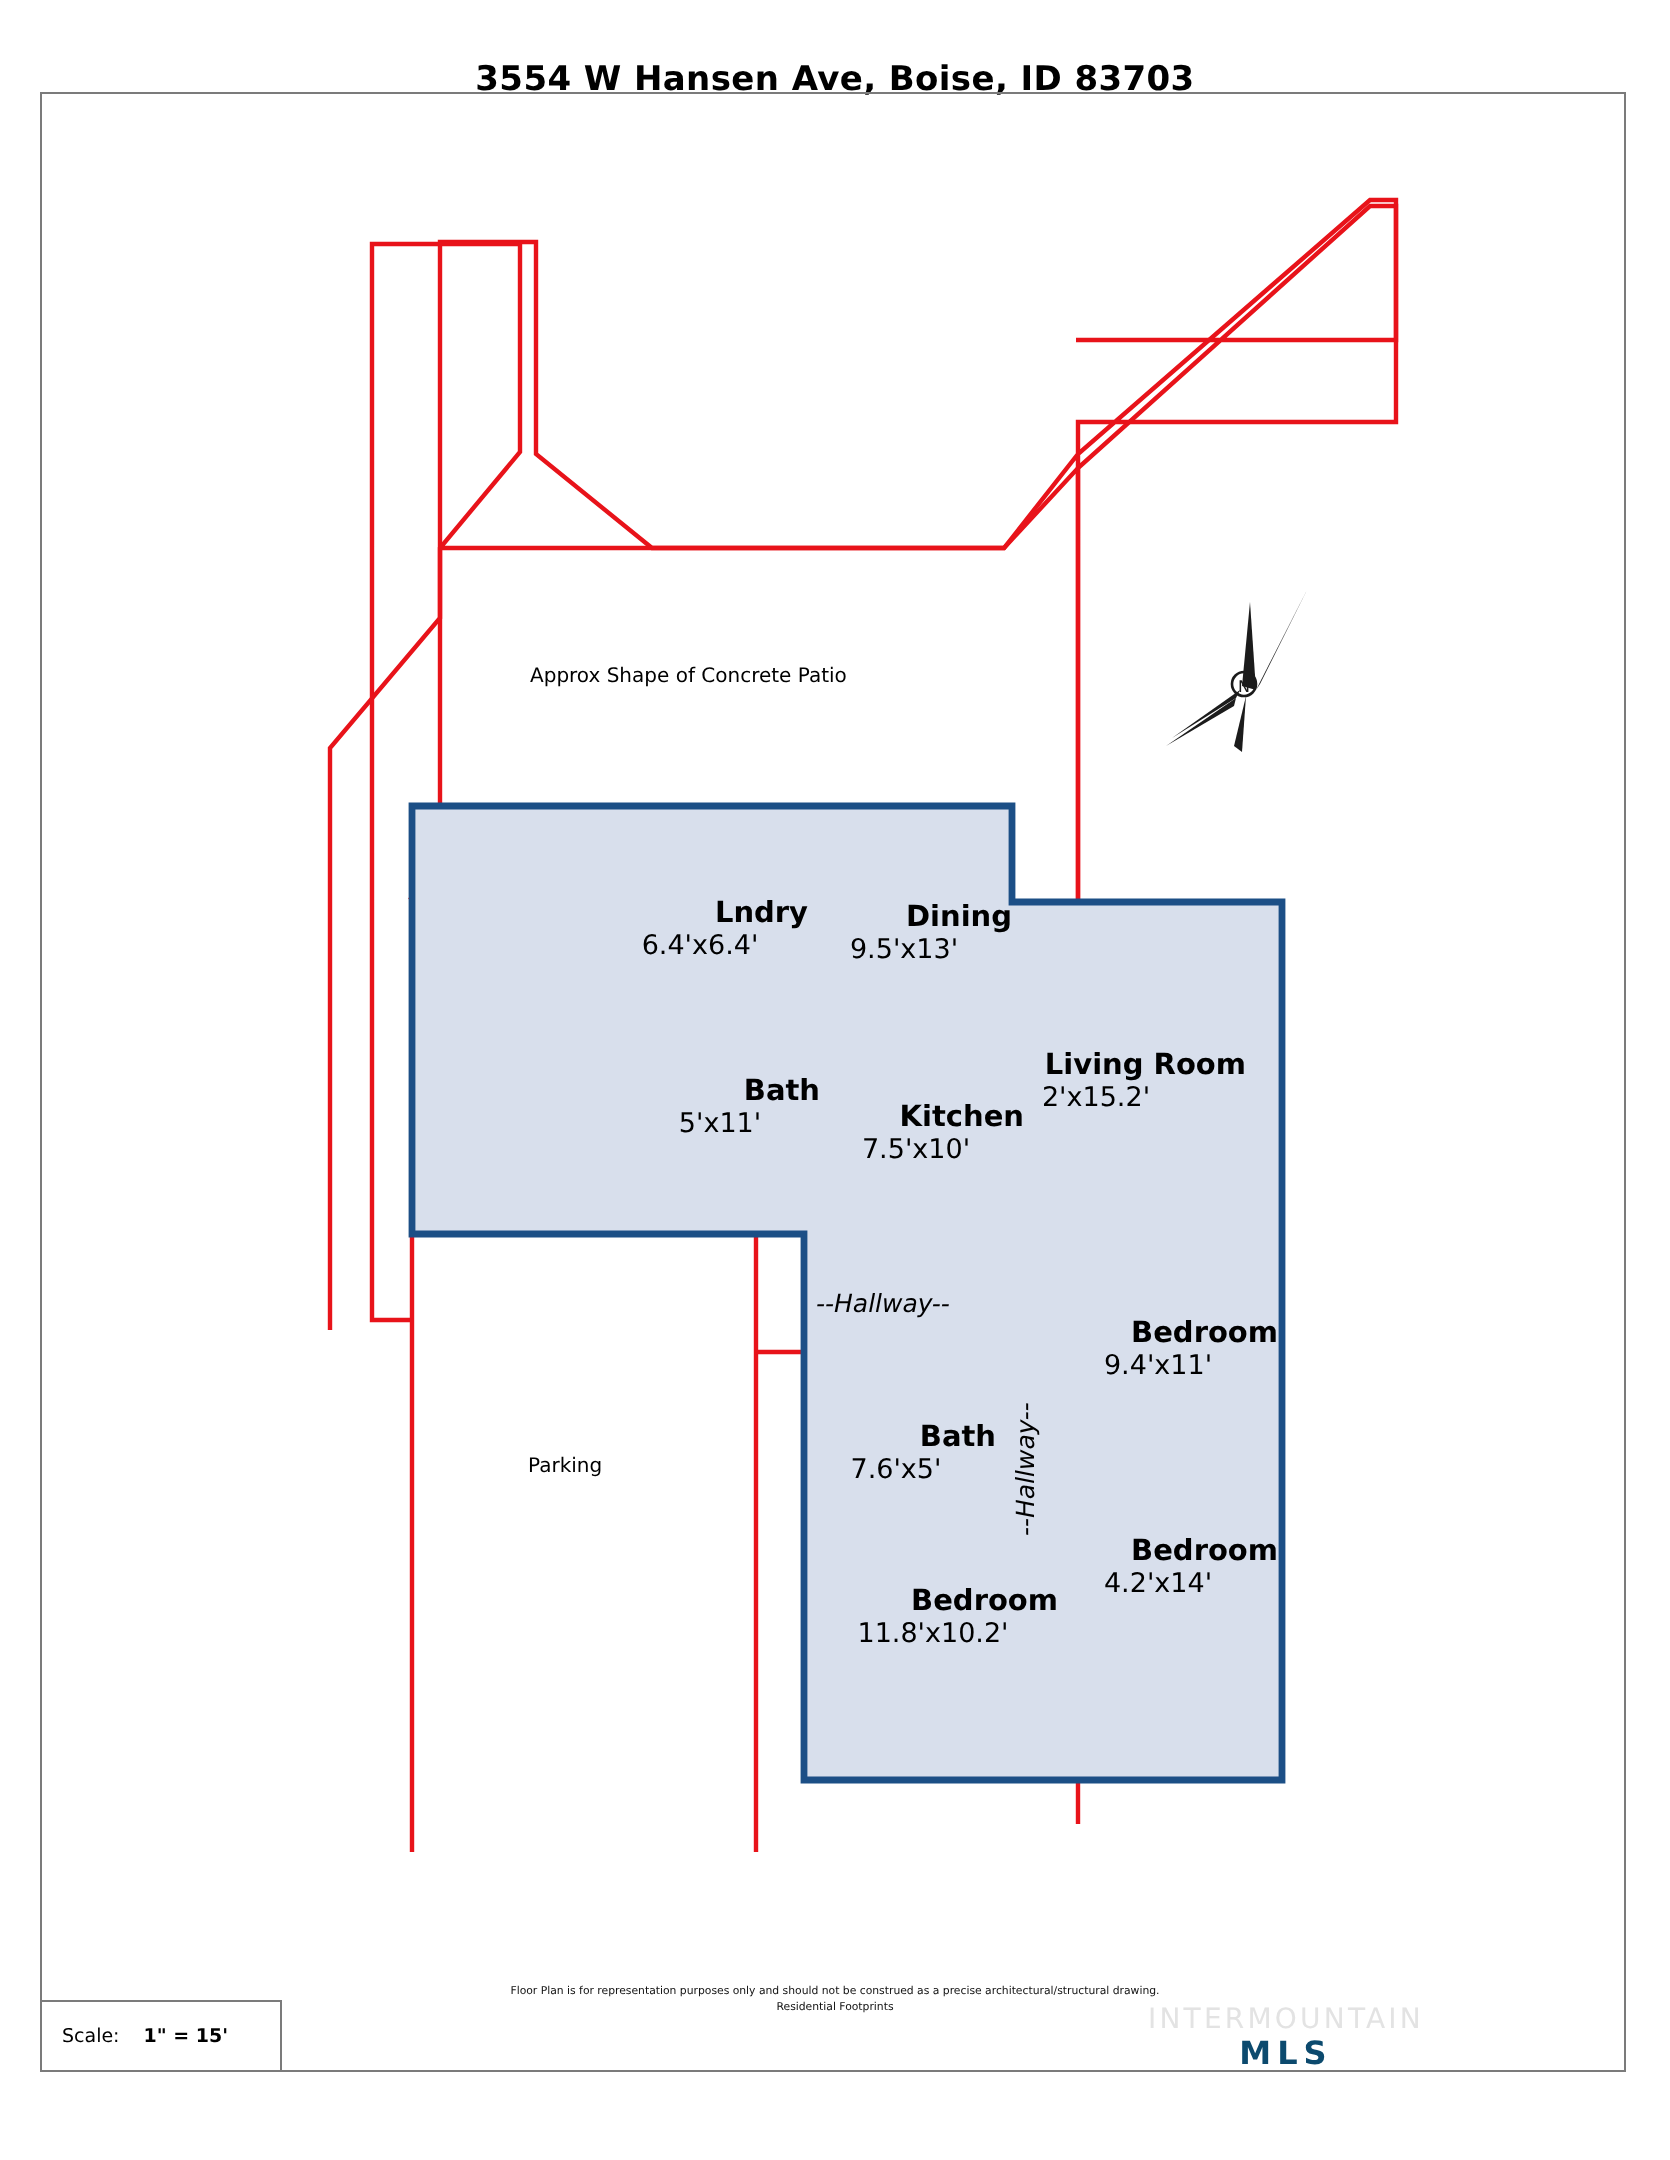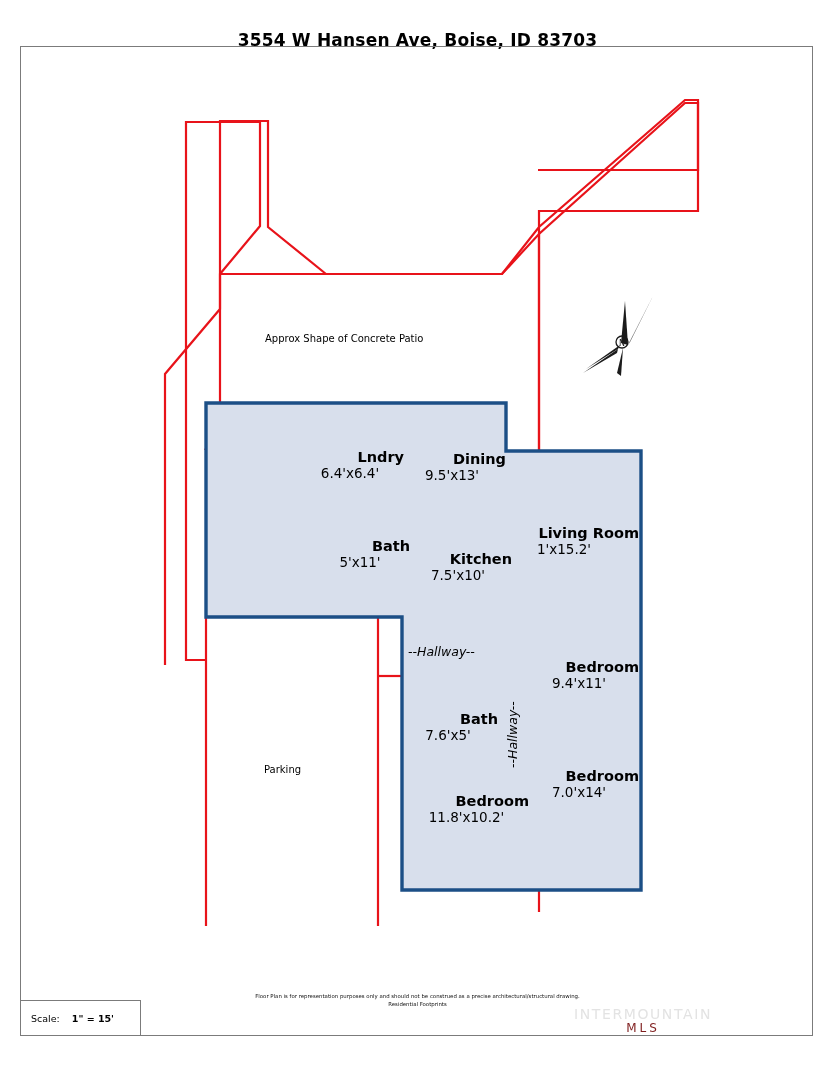--- a/index.html
+++ b/index.html
@@ -105,23 +105,24 @@
     position: absolute;
     right: 28px;
     bottom: 44px;
     text-align: center;
     color: #e3e3e3;
     font-size: 14px;
     letter-spacing: 1.6px;
     line-height: 1.15;
   }
   #watermark .wm2 {
-    font-size: 12px;
+    font-size: 16px;
     letter-spacing: 3px;
-    color: #7f1d1d;
+    color: #0c4a6e;
+    font-weight: bold;
   }
 </style>
 </head>
 <body>
 
 <div id="page">
 
   <div id="title">3554 W Hansen Ave, Boise, ID 83703</div>
 
   <div id="frame"></div>
@@ -147,40 +148,40 @@
       <polygon points="600,299 566,323 598,303" fill="#1b1b1b"></polygon>
       <polygon points="598,303 563,327 597,307" fill="#1b1b1b"></polygon>
       <polygon points="603,302 601,330 597,327" fill="#1b1b1b"></polygon>
       <circle cx="602" cy="296" r="6" fill="none" stroke="#1b1b1b" stroke-width="1.3"></circle>
       <text x="602" y="300" font-size="8" font-family="DejaVu Sans, sans-serif" text-anchor="middle" fill="#1b1b1b">N</text>
     </g>
   </svg>
 
   <div class="plainlbl" style="left:265px; top:333px;">Approx Shape of Concrete Patio</div>
 
-  <div class="plainlbl" style="left:264px; top:728px;margin-top:36px;">Parking</div>
+  <div class="plainlbl" style="left:264px; top:728px;">Parking</div>
 
   <div class="hall" style="left:408px; top:644px;">--Hallway--</div>
 
   <div class="hall hall-v" style="left:505px; top:768px;">--Hallway--</div>
 
   <div class="lbl" style="left:296px; top:449px; width:108px;">
     <span class="rname">Lndry</span>
     <span class="rdim">6.4'x6.4'</span>
   </div>
 
   <div class="lbl" style="left:398px; top:451px; width:108px;">
     <span class="rname">Dining</span>
     <span class="rdim">9.5'x13'</span>
   </div>
 
 
-  <div class="lbl" style="left:489px; top:525px; width:150px;">
+  <div class="lbl" style="left:473px; top:525px; width:150px;">
     <span class="rname">Living Room</span>
-    <span class="rdim">1'x15.2'</span>
+    <span class="rdim">2'x15.2'</span>
   </div>
 
   <div class="lbl" style="left:310px; top:538px; width:100px;">
     <span class="rname">Bath</span>
     <span class="rdim">5'x11'</span>
   </div>
 
   <div class="lbl" style="left:404px; top:551px; width:108px;">
     <span class="rname">Kitchen</span>
     <span class="rdim">7.5'x10'</span>
@@ -191,21 +192,21 @@
     <span class="rdim">9.4'x11'</span>
   </div>
 
   <div class="lbl" style="left:398px; top:711px; width:100px;">
     <span class="rname">Bath</span>
     <span class="rdim">7.6'x5'</span>
   </div>
 
   <div class="lbl" style="left:519px; top:768px; width:120px;">
     <span class="rname">Bedroom</span>
-    <span class="rdim">7.0'x14'</span>
+    <span class="rdim">4.2'x14'</span>
   </div>
 
   <div class="lbl" style="left:404px; top:793px; width:125px;">
     <span class="rname">Bedroom</span>
     <span class="rdim">11.8'x10.2'</span>
   </div>
 
   <div id="disclaimer">
     <div>Floor Plan is for representation purposes only and should not be construed as a precise architectural/structural drawing.</div>
     <div>Residential Footprints</div>

